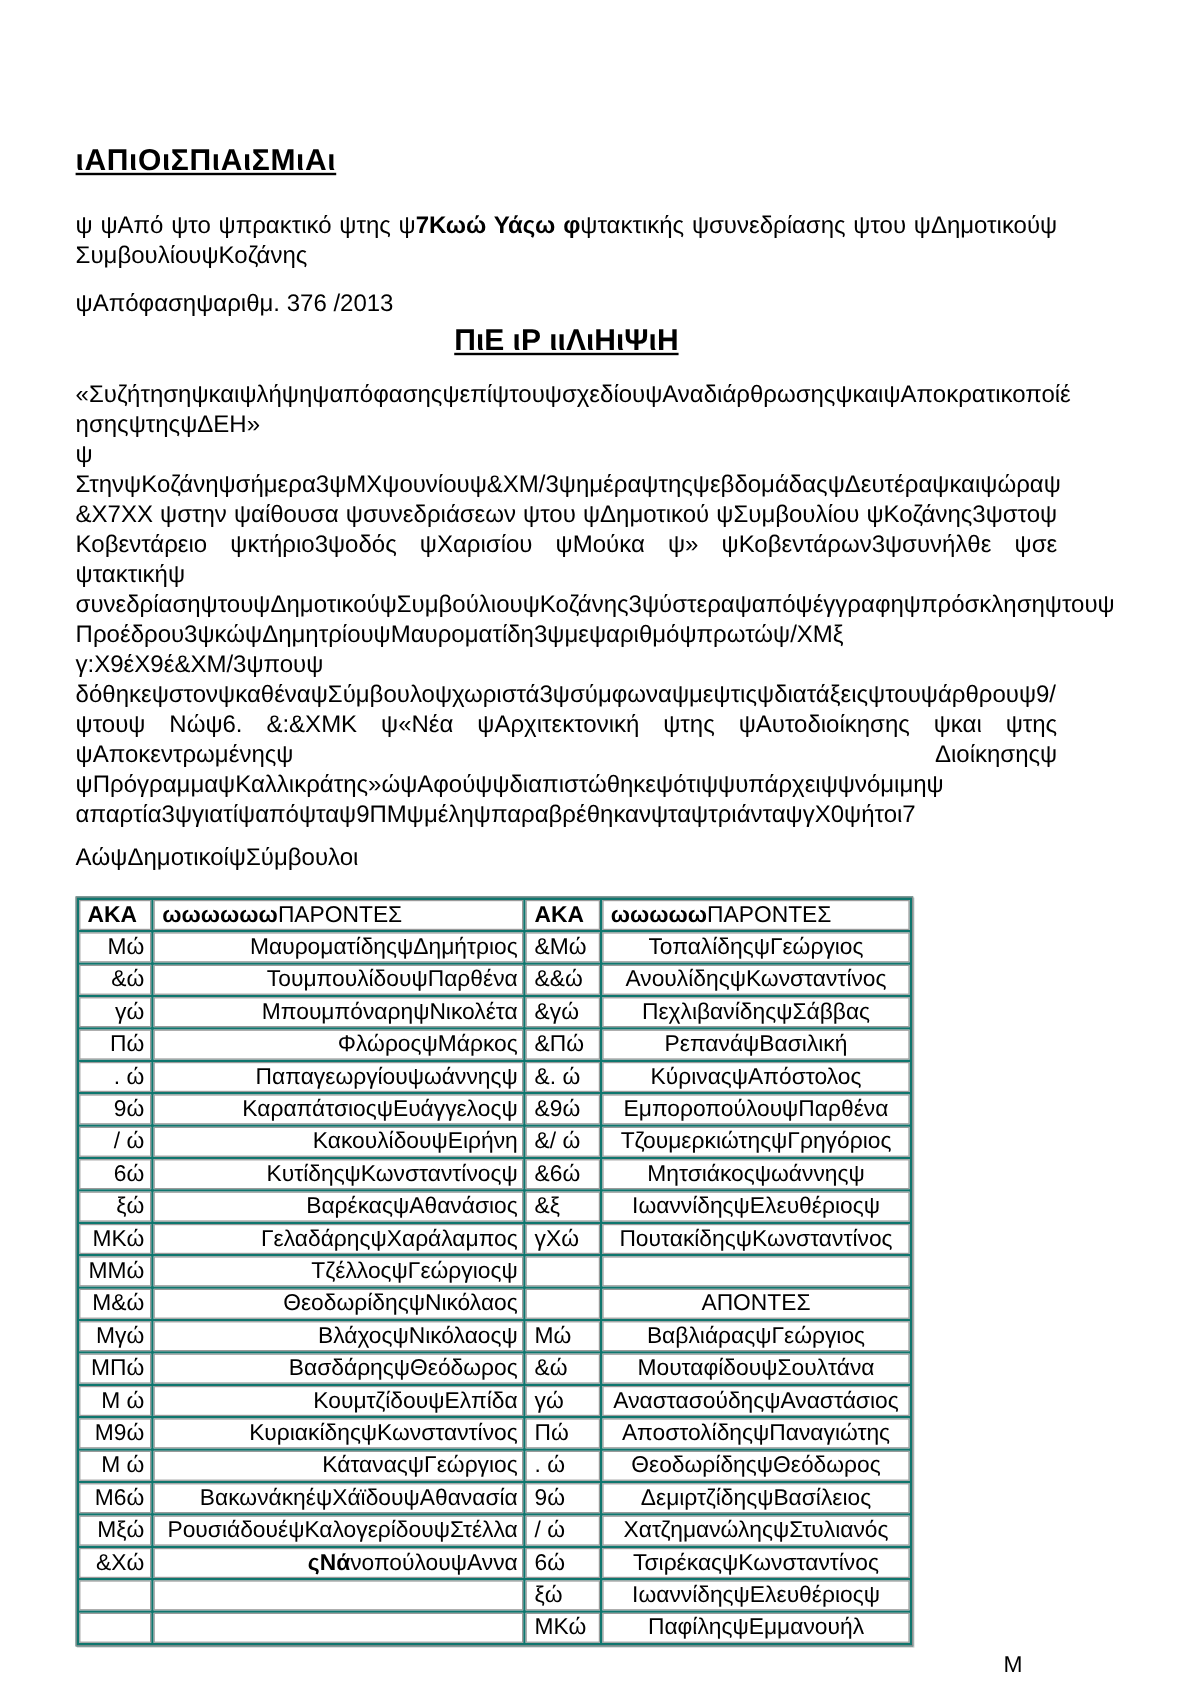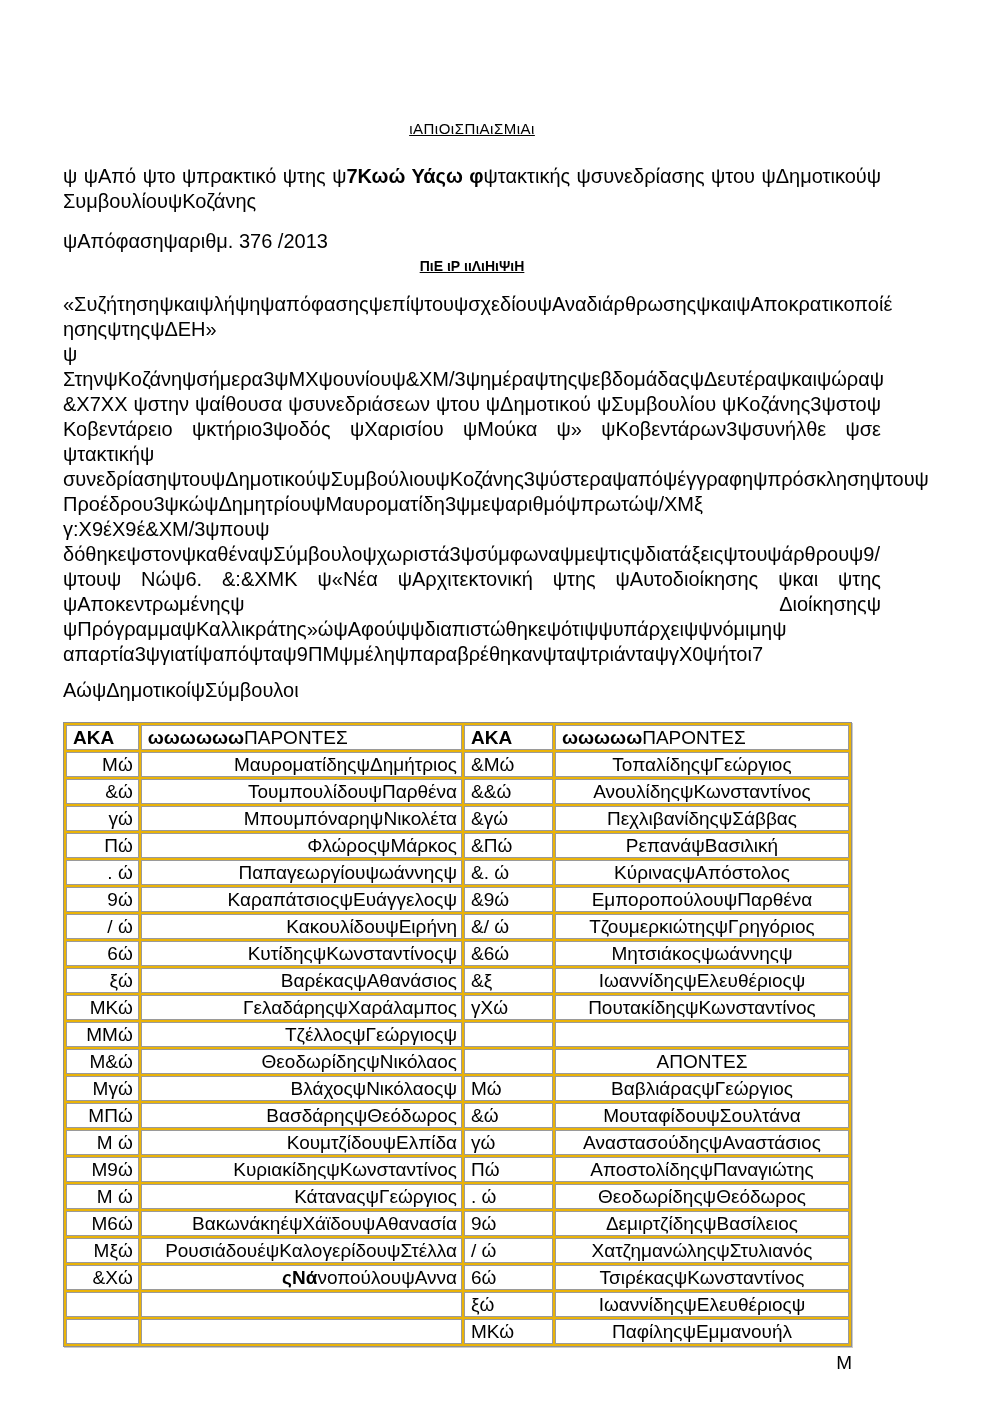--- a/index.html
+++ b/index.html
@@ -12,48 +12,48 @@
     font-family: "Liberation Sans", sans-serif;
     overflow: hidden;
   }
   .content {
     position: absolute;
     left: 63px;
     top: 120px;
     width: 818px;
   }
   .doc-title {
-    font-size: 15px;
-    font-weight: normal;
-    text-align: center;
+    font-size: 25px;
+    font-weight: bold;
+    text-align: left;
     text-decoration: underline;
     margin: 0 0 27px 0;
     letter-spacing: 0.5px;
   }
   p { margin: 0; font-size: 20px; line-height: 25px; }
   .intro { text-align: justify; margin-bottom: 15px; }
   .decision { font-weight: normal; margin-bottom: 4px; }
   .summary-heading {
-    font-size: 14px;
+    font-size: 25px;
     font-weight: bold;
     text-align: center;
     text-decoration: underline;
     margin: 0 0 18px 0;
   }
   .subject { text-align: justify; }
   .spacer-line { }
   .body-par { text-align: justify; margin-bottom: 11px; }
   .members-heading { margin-bottom: 19px; }
 
   table.members {
     border-collapse: separate;
     border-spacing: 2px;
-    width: 789px;
+    width: 698px;
     border: 1px solid #8f8f8f;
-    background: #eab308;
+    background: #0f766e;
     box-shadow: 1px 1px 0 #c9c9c9;
   }
   table.members td, table.members th {
     border: 1px solid #9a9a9a;
     height: 23px;
     padding: 0 4px;
     font-size: 19px;
     font-weight: normal;
     white-space: nowrap;
     overflow: hidden;

